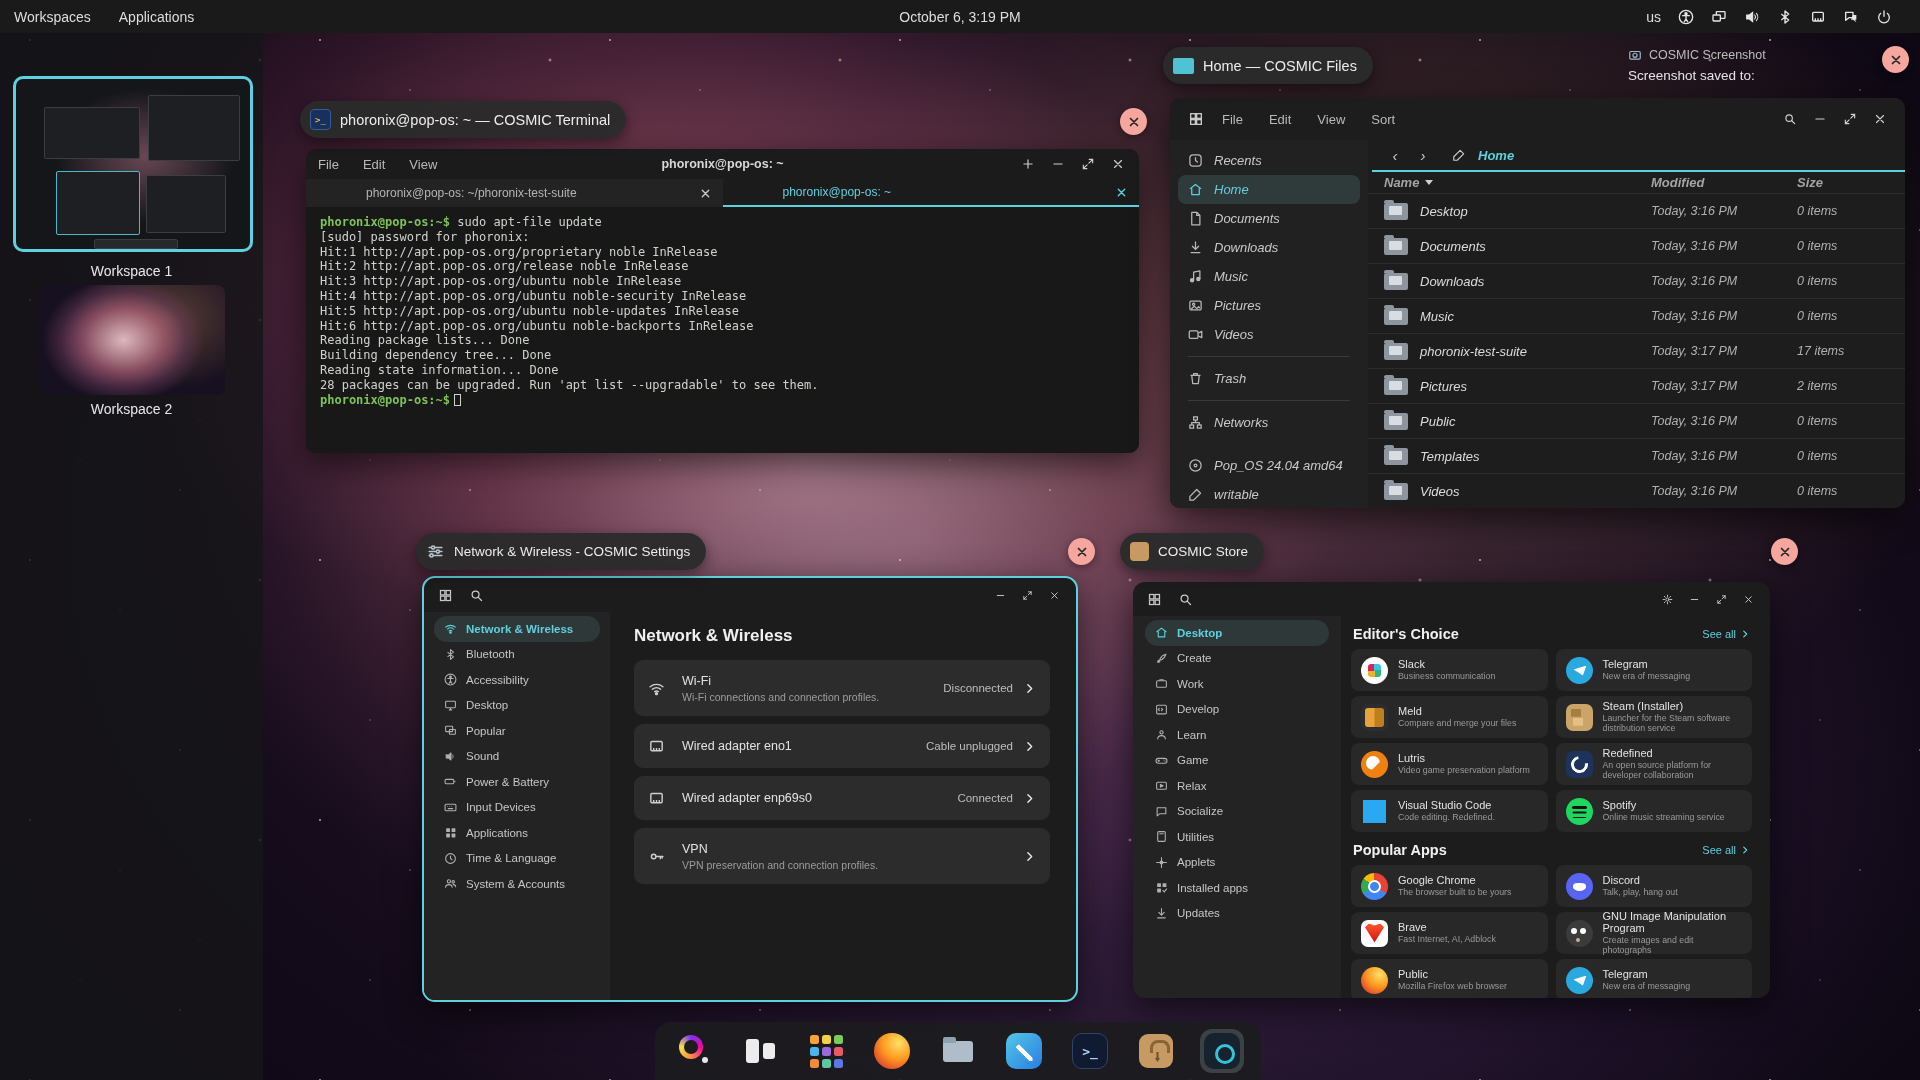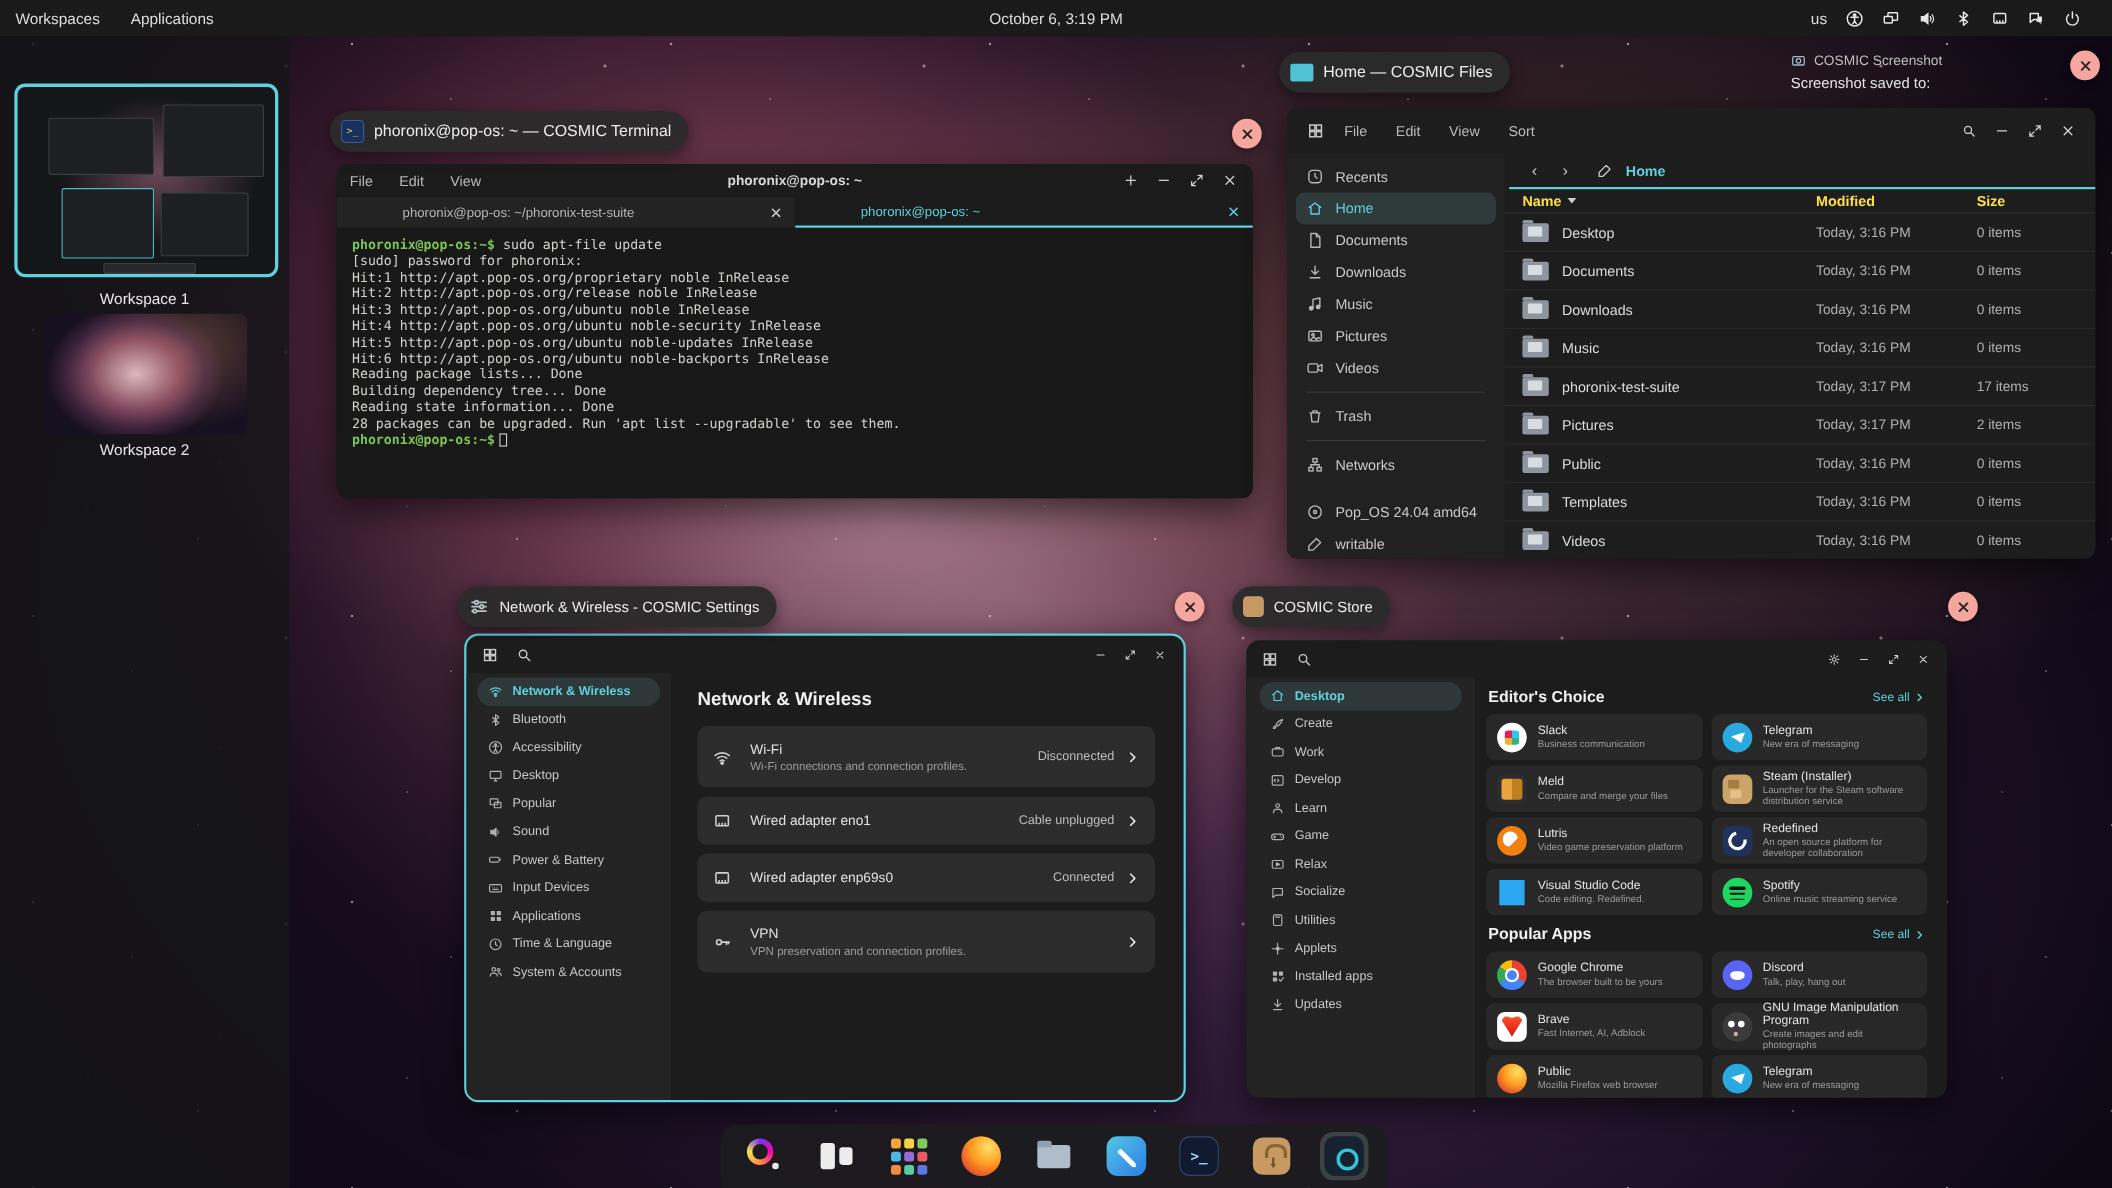--- a/index.html
+++ b/index.html
@@ -74,34 +74,34 @@
   .tab .ico { width:11px; height:11px; }
   .term-body { padding:8px 14px; font-family:"DejaVu Sans Mono", monospace; font-size:12px;
     line-height:14.8px; color:#cfd3cc; background:#181818; height:246px; }
   .t-green { color:#7ec356; font-weight:bold; }
   .cursor { display:inline-block; width:7px; height:12px; border:1px solid #cfd3cc; vertical-align:middle; margin-left:4px; }
 
   
   .files { left:1170px; top:98px; width:735px; height:410px; }
   .fw-head { height:42px; display:flex; align-items:center; padding:0 14px 0 18px; }
   .fw-menu { display:flex; gap:26px; align-items:center; margin-left:18px; }
-  .fw-body { display:flex; height:368px; }
+  .fw-body { display:flex; height:368px;font-style:italic; }
   .f-side { width:198px; padding:6px 8px; background:#212121; }
   .f-item { height:29px; display:flex; align-items:center; gap:11px; padding:0 10px; border-radius:8px;
     font-size:13px; color:#c9c9c9; }
   .f-item .ico { width:15px; height:15px; color:#b9b9b9; }
   .f-item.active { background:#2f3a3b; color:#5fd0dd; }
   .f-item.active .ico { color:#5fd0dd; }
   .f-main { flex:1; display:flex; flex-direction:column; }
   .crumbs { height:37px; display:flex; align-items:center; gap:6px; padding:0 16px; }
   .crumbs .nav { width:22px; height:22px; font-size:15px; color:#cdcdcd; display:flex; align-items:center; justify-content:center; }
   .crumbs .ico { width:14px; height:14px; margin-left:12px; }
   .crumb-home { font-size:13px; font-weight:bold; margin-left:6px; }
   .teal-rule { height:2px; background:#5fd0dd; margin:0 0 0 4px; }
-  .cols { display:flex; align-items:center; height:26px; padding:0 16px; font-size:13px; font-weight:bold; color:#fde047; }
+  .cols { display:flex; align-items:center; height:26px; padding:0 16px; font-size:13px; font-weight:bold; color:#a3a3a3; }
   .col-name { flex:1; display:flex; align-items:center; gap:6px; }
   .col-mod { width:146px; }
   .col-size { width:92px; }
   .caret { width:0; height:0; border-left:4px solid transparent; border-right:4px solid transparent; border-top:5px solid #cfcfcf; }
   .f-rows { flex:1; }
   .f-row { height:35px; display:flex; align-items:center; padding:0 16px; border-top:1px solid #2c2c2c; font-size:13px; }
   .f-row .name { flex:1; display:flex; align-items:center; gap:12px; color:#dcdcdc; }
   .f-row .mod { width:146px; color:#b0b0b0; font-size:12.5px; }
   .f-row .size { width:92px; color:#b0b0b0; font-size:12.5px; }
   .folder { width:24px; height:17px; background:#8e959e; border-radius:2px; position:relative; }

